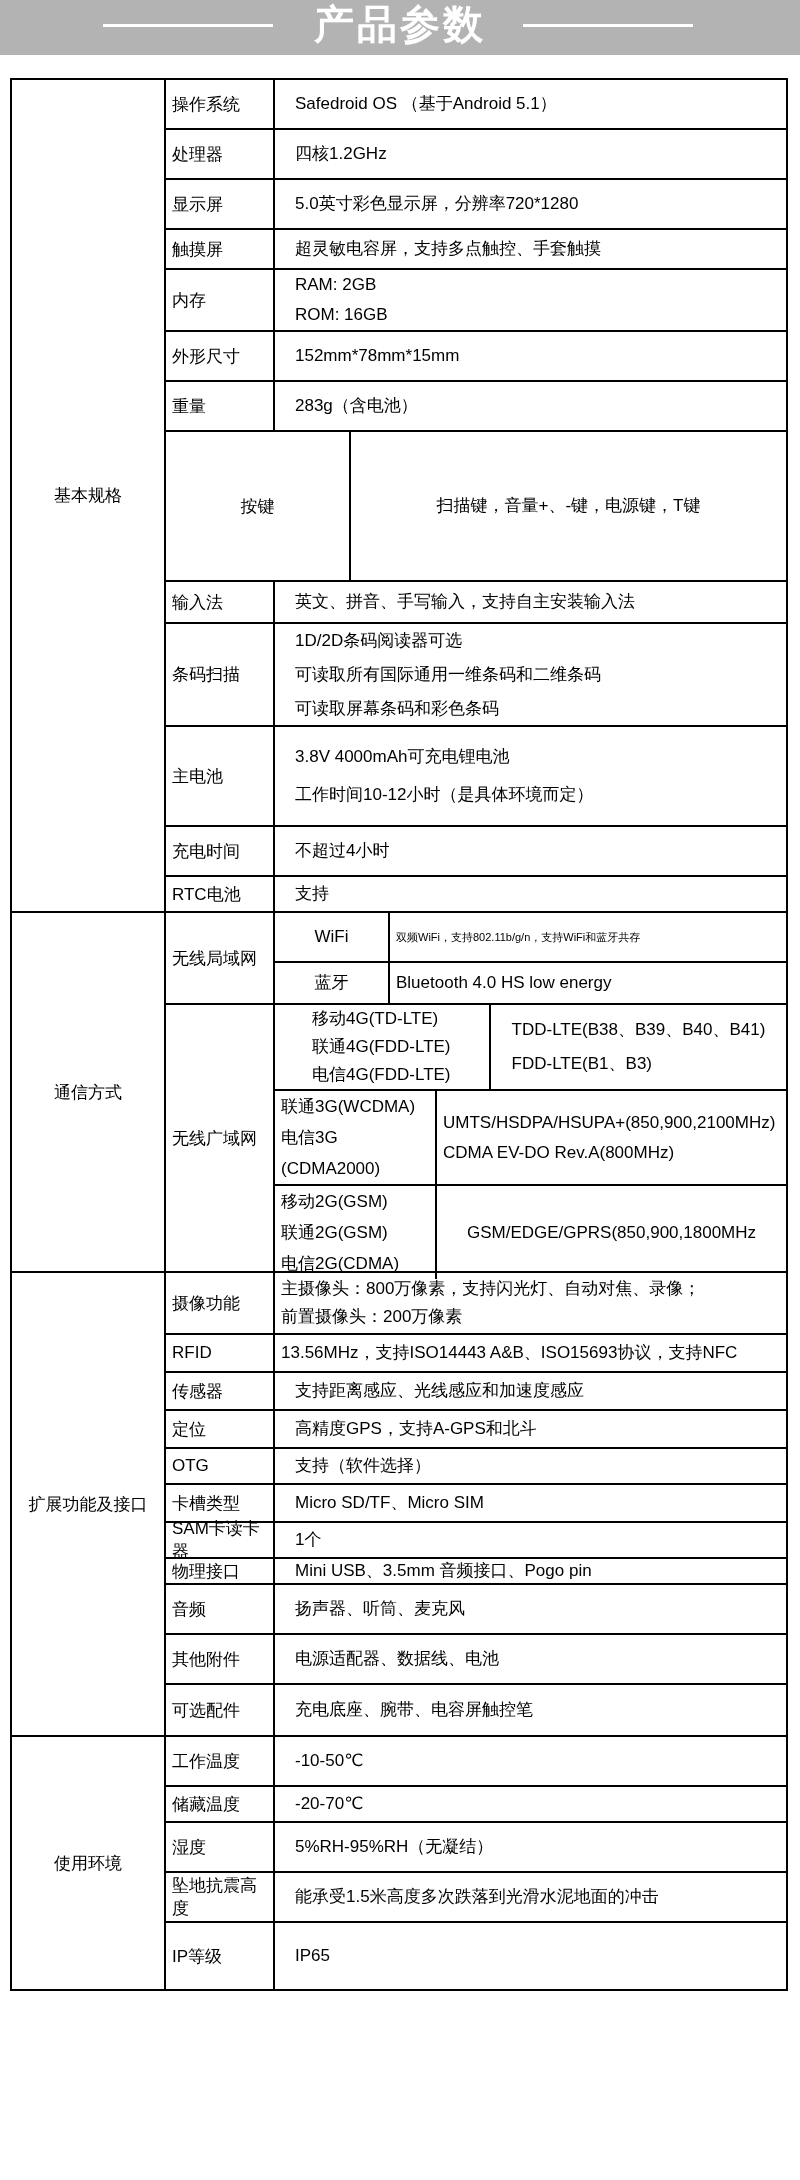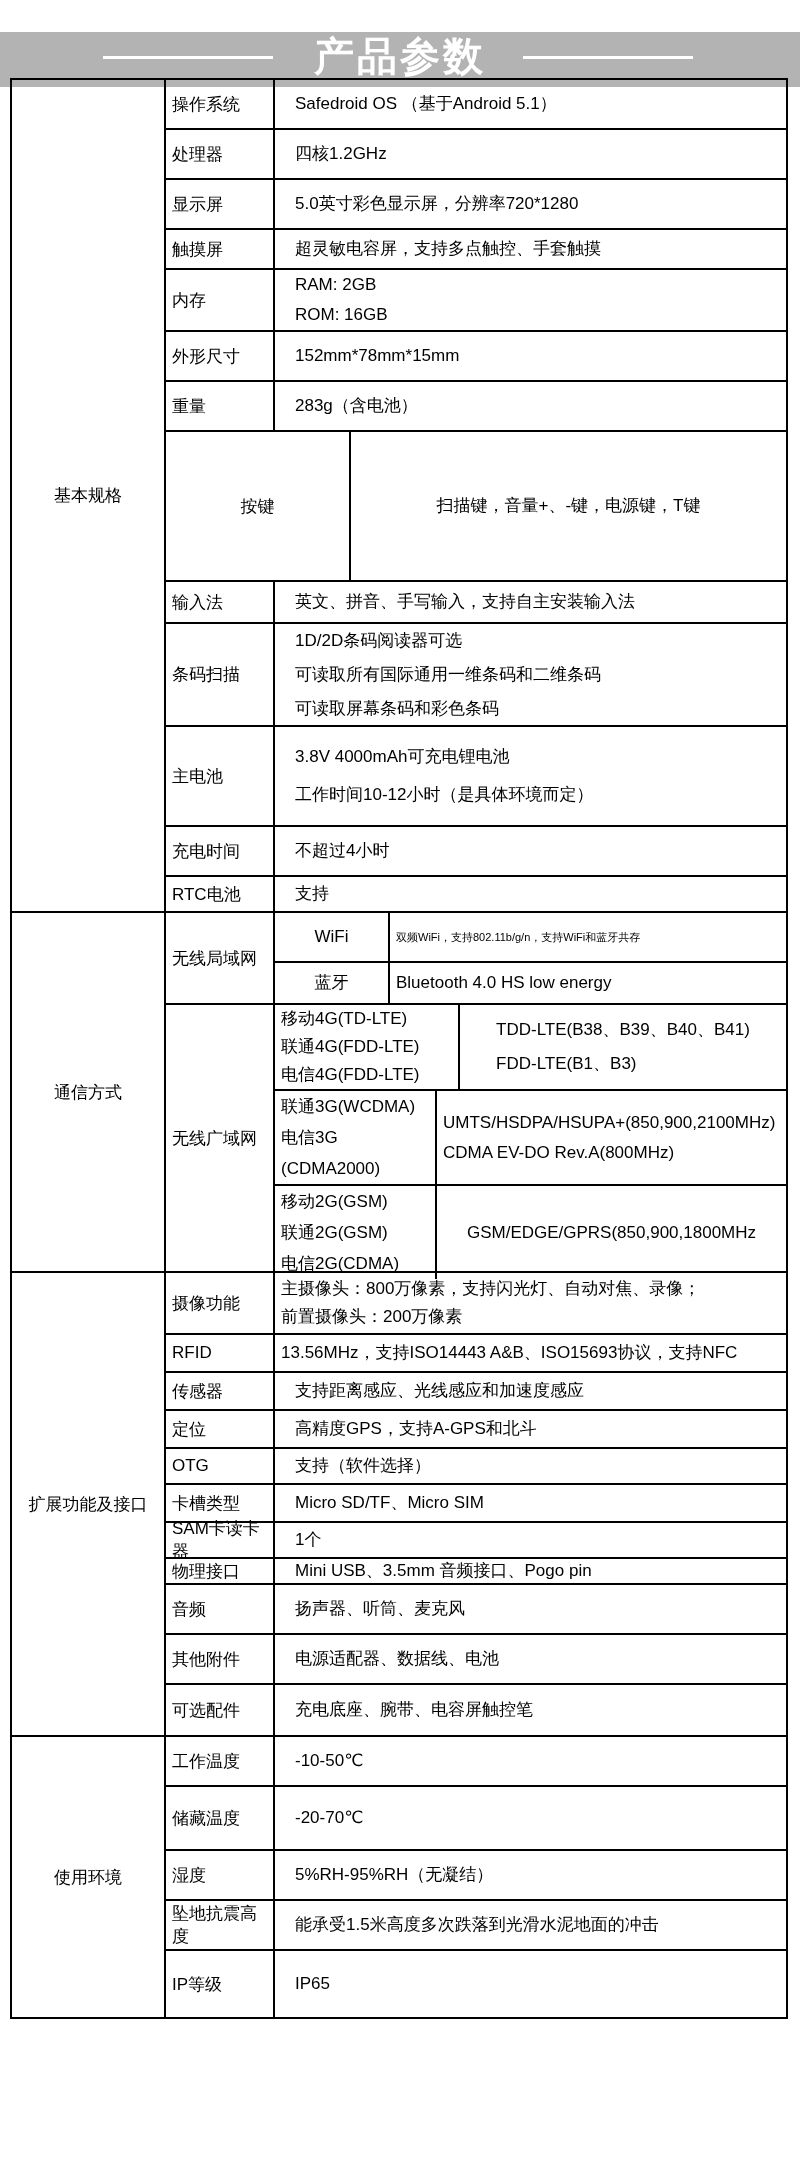--- a/index.html
+++ b/index.html
@@ -7,21 +7,21 @@
     position:relative;
     width:800px;height:2180px;
     background:#ffffff;
     font-family:"Liberation Sans","DejaVu Sans",sans-serif;
     color:#000;
   }
   
   .band{
     position:absolute;left:0;top:0;width:800px;height:55px;
     background:#b3b3b3;
-    display:flex;align-items:center;justify-content:center;margin-top:32px;
+    display:flex;align-items:center;justify-content:center;
   }
   .band-title{
     font-size:40px;font-weight:bold;color:#ffffff;
     letter-spacing:3px;line-height:55px;transform:translateY(-3px);
   }
   .decor-line{
     position:absolute;top:24px;height:3px;width:170px;background:#ffffff;
   }
   .decor-line.left{left:103px;}
   .decor-line.right{left:523px;}
@@ -51,21 +51,21 @@
   .value{flex:1;padding:2px 8px 2px 20px;line-height:26px;}
   .value.center{justify-content:center;text-align:center;padding:14px 6px;}
   .value.centerblock{justify-content:center;text-align:left;padding:2px 6px;}
   .value.tight{padding-left:6px;}
   .fs16{font-size:11px;}
   .grows{flex:1;display:flex;flex-direction:column;min-width:0;}
   .grow{display:flex;border-bottom:2px solid #000;box-sizing:border-box;min-width:0;}
   .grow:last-child{border-bottom:none;flex:1;}
   .sub{border-right:2px solid #000;line-height:26px;}
   .sub.w1{width:115px;flex:0 0 115px;justify-content:center;}
-  .sub.w2{width:185px;flex:0 0 185px;padding-left:6px;line-height:28px;}
+  .sub.w2{width:185px;flex:0 0 185px;padding-left:6px;line-height:28px;margin-left:31px;}
   .sub.w3{width:162px;flex:0 0 162px;padding-left:6px;line-height:31px;}
   .lh25{line-height:25px;}
   .lh28{line-height:28px;}
   .lh30{line-height:30px;}
   .lh34{line-height:34px;}
   .lh38{line-height:38px;}
 </style>
 </head>
 <body>
 
@@ -236,21 +236,21 @@
       </div>
     </div>
 
     <div class="section">
       <div class="cat">使用环境</div>
       <div class="rows">
         <div class="row" style="height:50px">
           <div class="cell label">工作温度</div>
           <div class="cell value">-10-50℃</div>
         </div>
-        <div class="row" style="height:64px">
+        <div class="row" style="height:36px">
           <div class="cell label">储藏温度</div>
           <div class="cell value">-20-70℃</div>
         </div>
         <div class="row" style="height:50px">
           <div class="cell label">湿度</div>
           <div class="cell value">5%RH-95%RH（无凝结）</div>
         </div>
         <div class="row" style="height:50px">
           <div class="cell label">坠地抗震高度</div>
           <div class="cell value">能承受1.5米高度多次跌落到光滑水泥地面的冲击</div>

